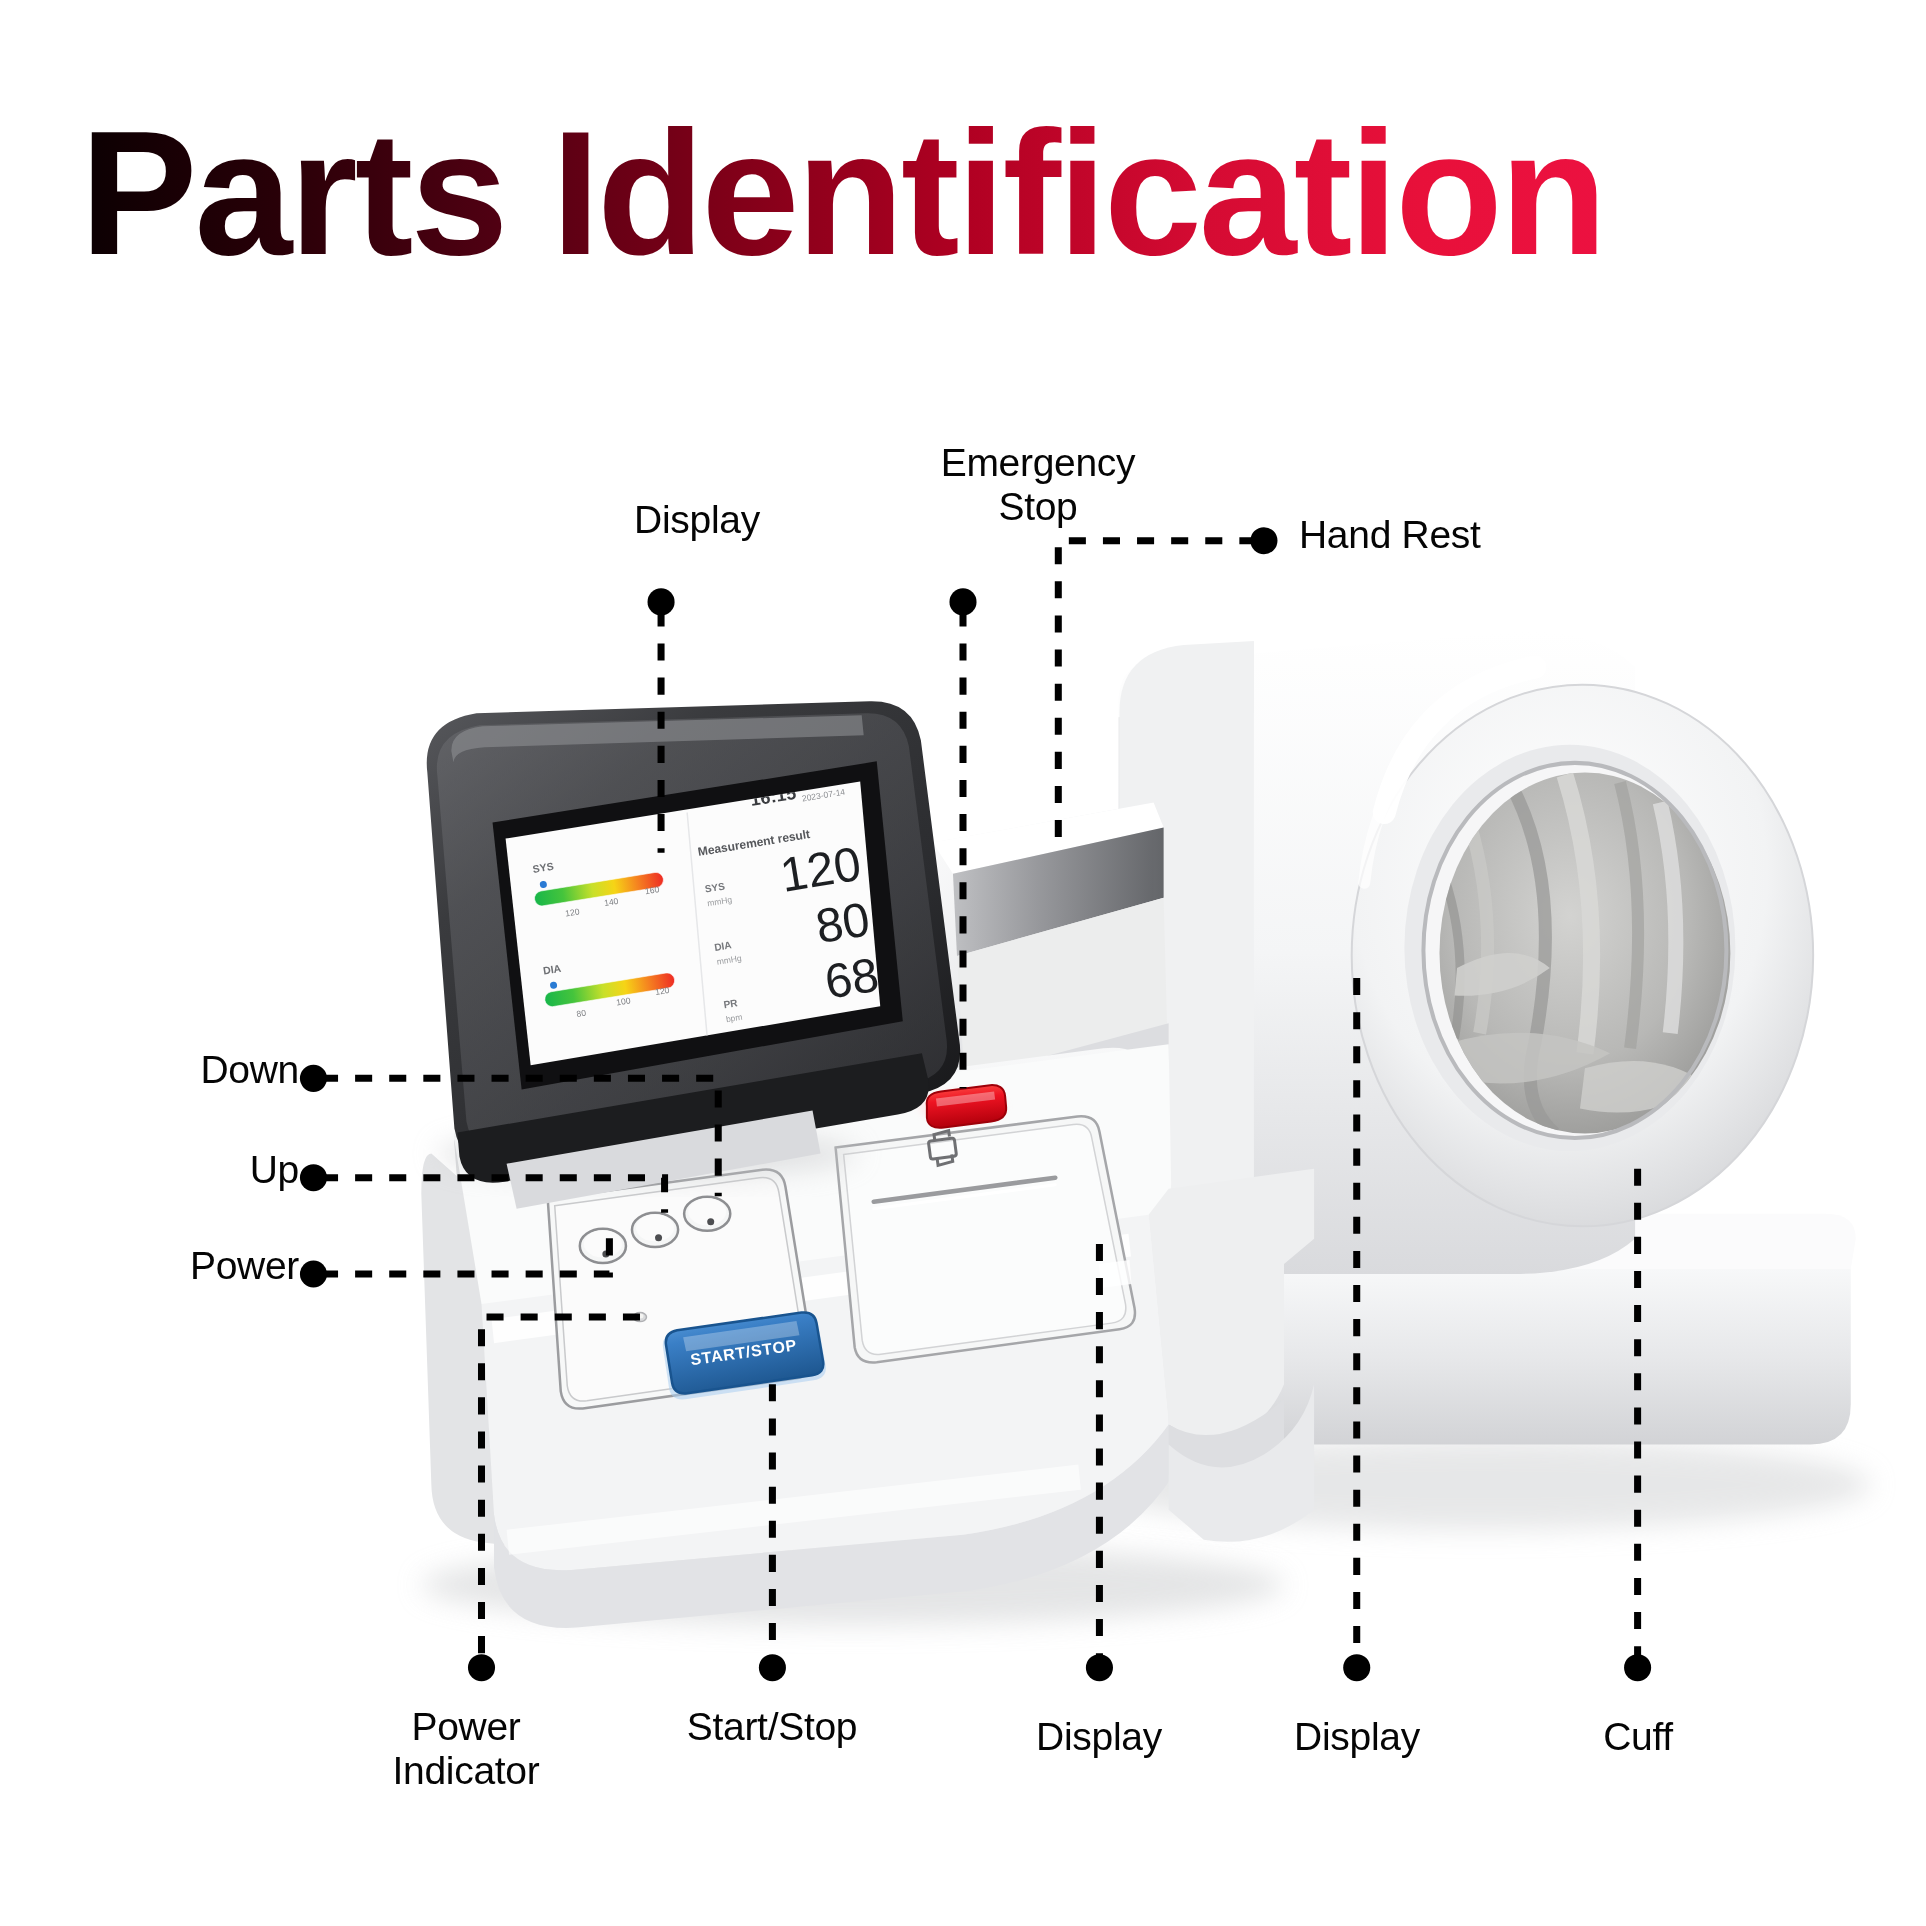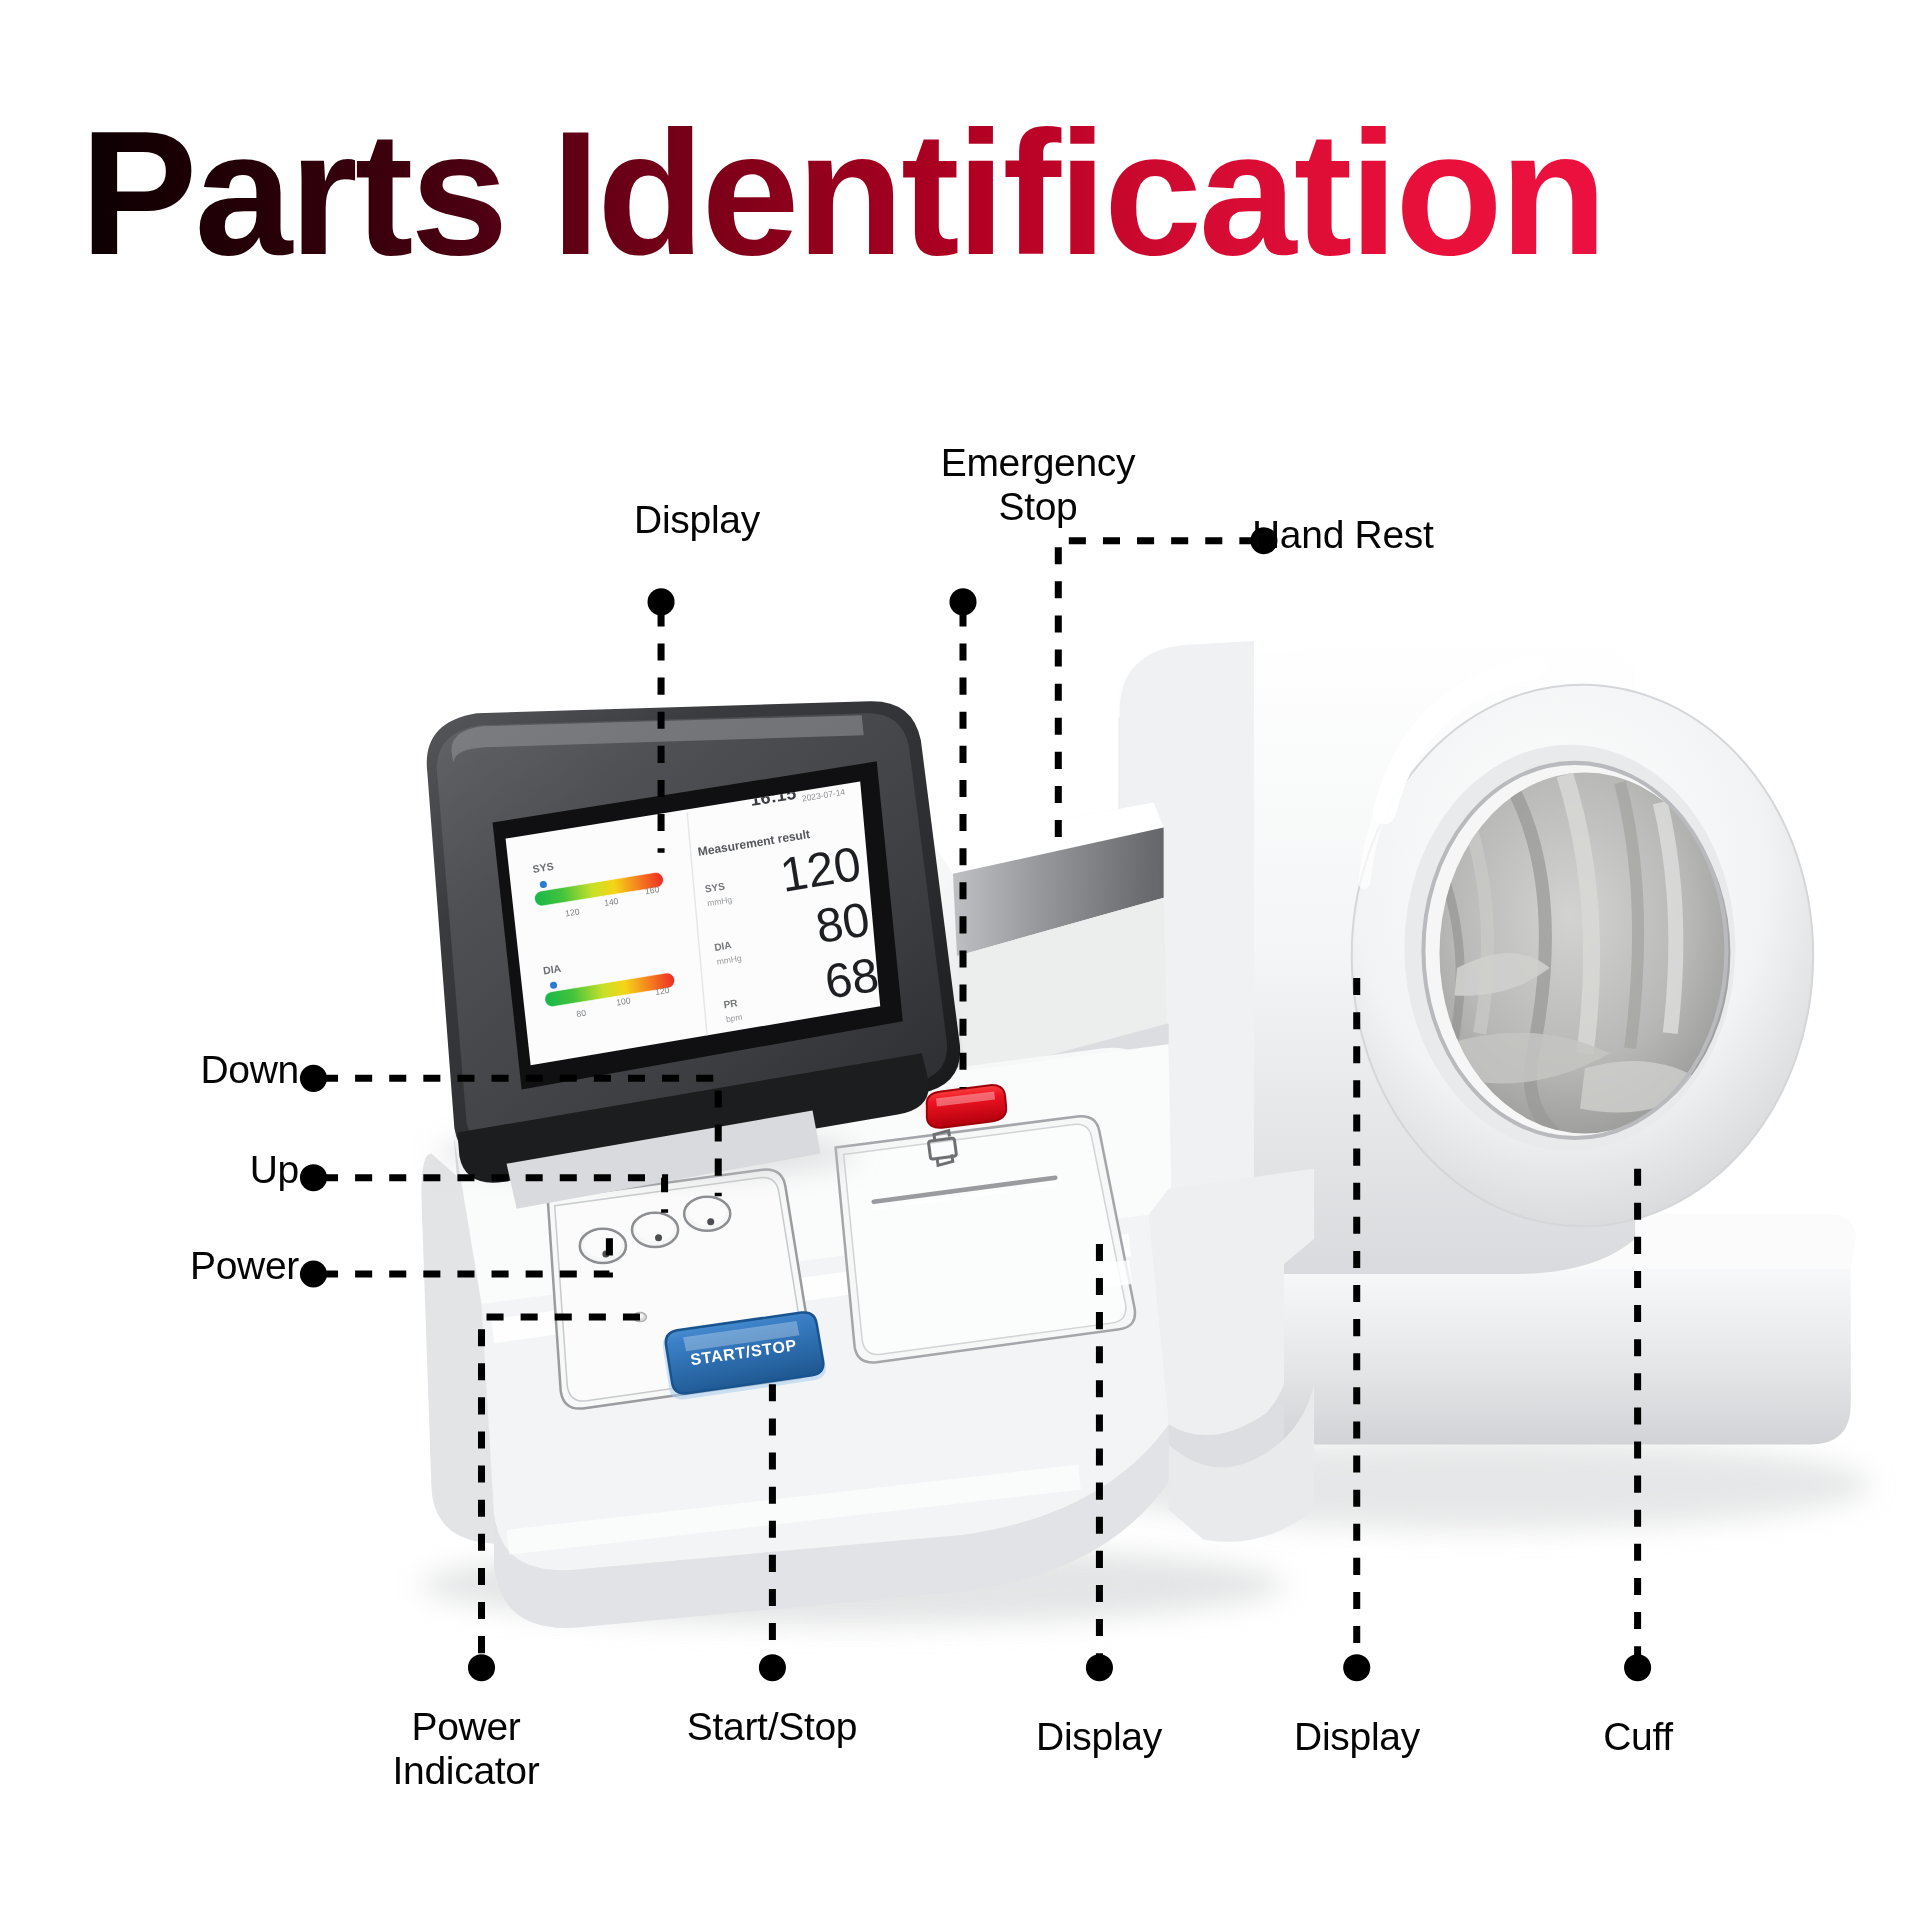--- a/index.html
+++ b/index.html
@@ -348,21 +348,21 @@
       <circle cx="2705" cy="3325" r="27"></circle>
       <circle cx="3265" cy="3325" r="27"></circle>
     </g>
   </svg>
 
   <div class="lbl c" style="left:661px;top:498px;transform:translateX(-50%);margin-left:36px;">Display</div>
 
   <div class="lbl c" style="left:1038px;top:441px;transform:translateX(-50%);">Emergency
 Stop</div>
 
-  <div class="lbl" style="left:1252px;top:513px;">Hand Rest</div>
+  <div class="lbl" style="left:1299px;top:513px;">Hand Rest</div>
 
   <div class="lbl r" style="left:0;width:263px;top:1048px;">Down</div>
 
   <div class="lbl r" style="left:0;width:263px;top:1148px;">Up</div>
 
   <div class="lbl r" style="left:0;width:263px;top:1244px;">Power</div>
 
   <div class="lbl c" style="left:466px;top:1705px;transform:translateX(-50%);">Power
 Indicator</div>
 

